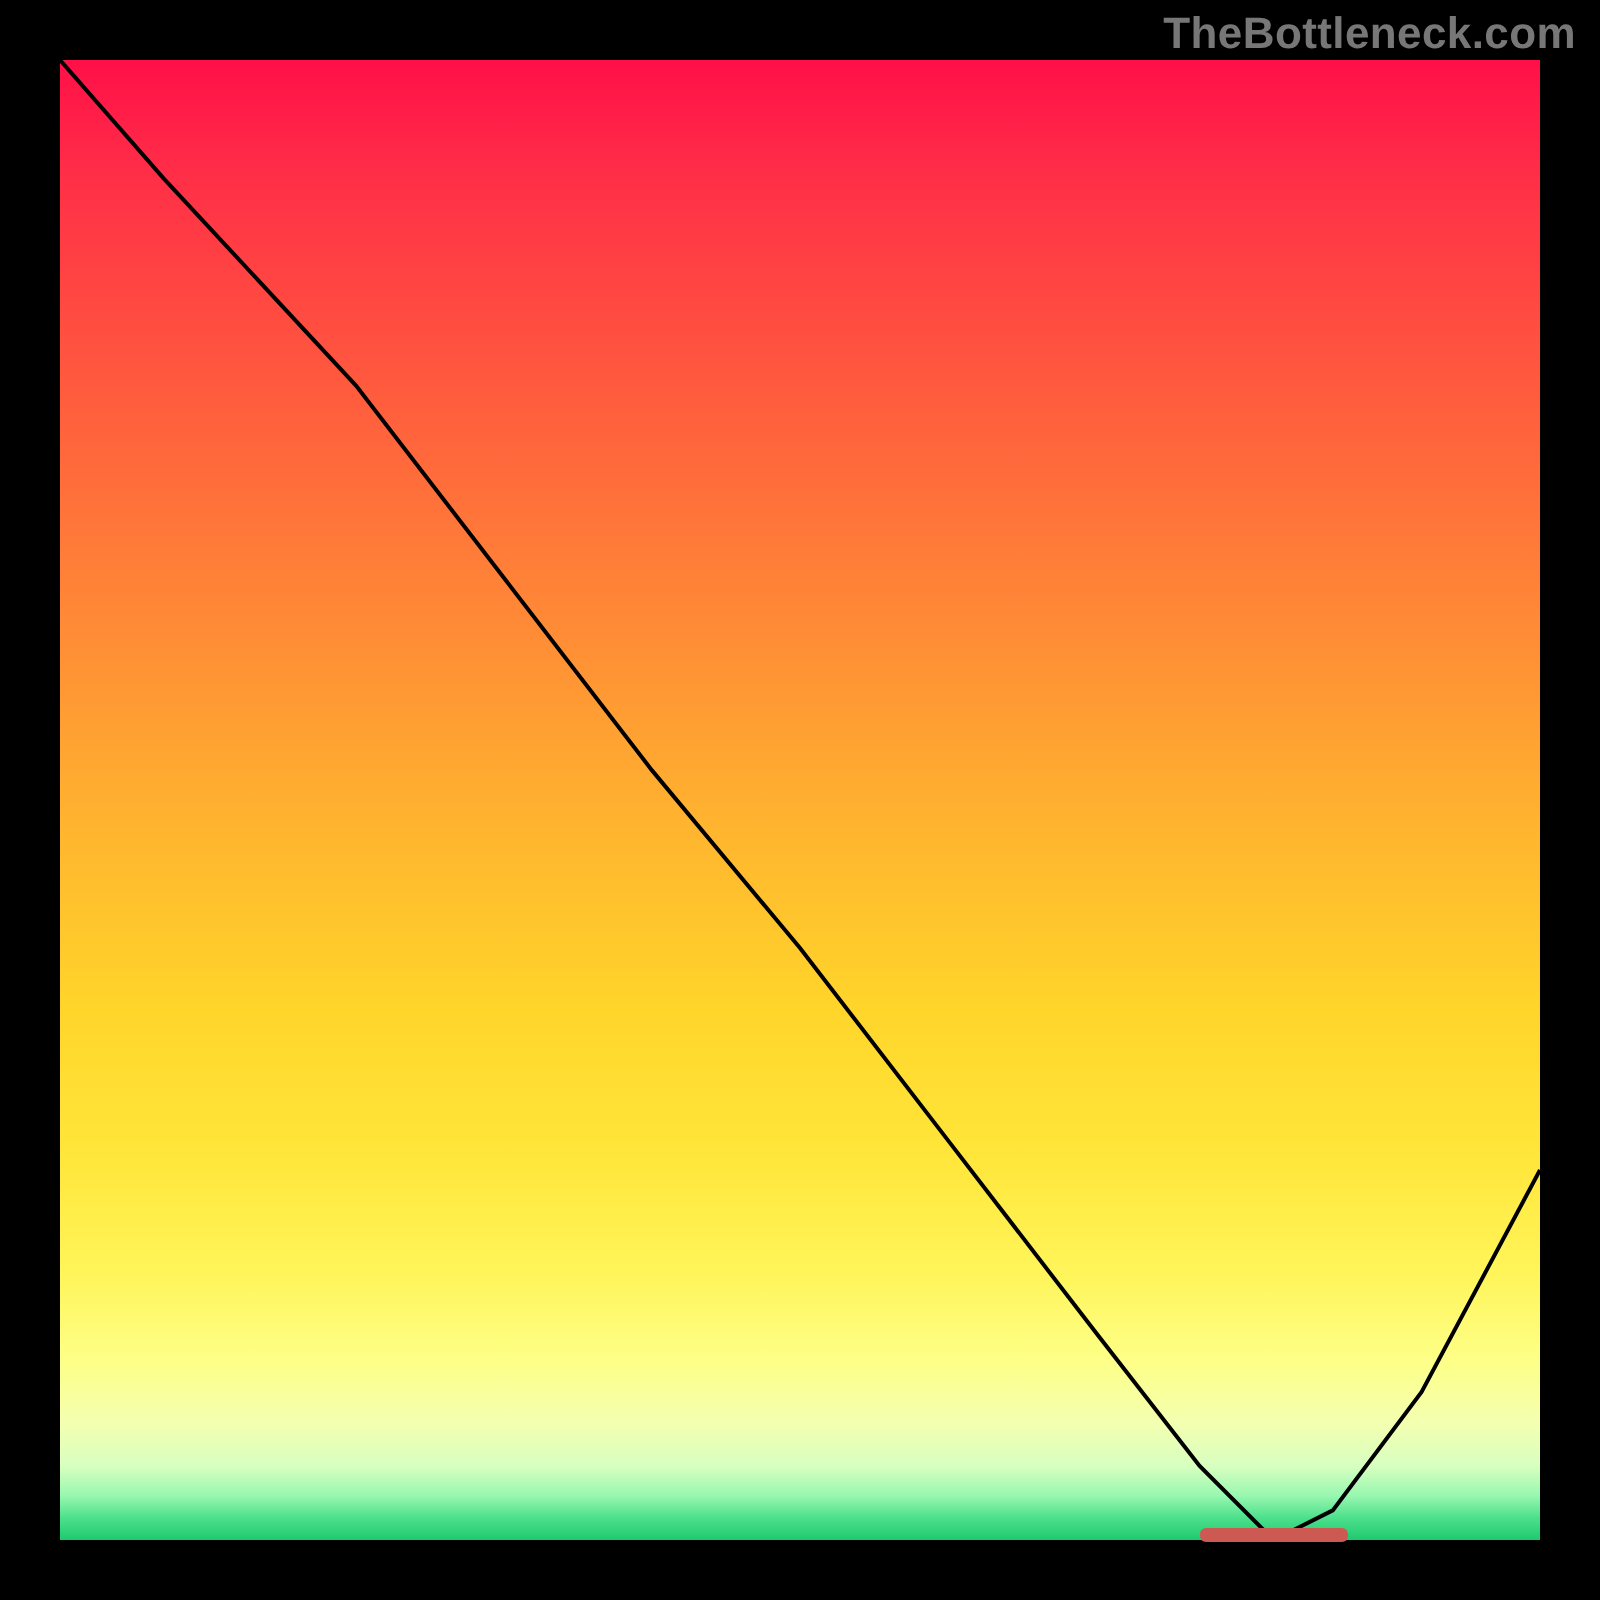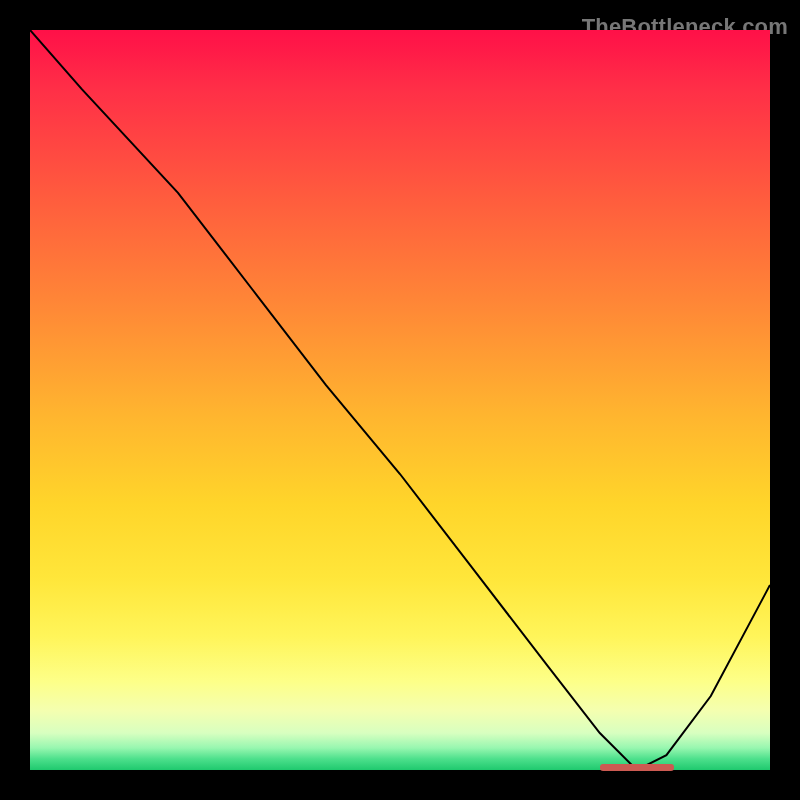--- a/index.html
+++ b/index.html
@@ -18,21 +18,20 @@
     background: #000;
   }
   .attribution {
     position: absolute;
     top: 4px;
     right: 12px;
     color: #777;
     font-size: 22px;
     font-weight: 600;
     letter-spacing: 0.2px;
-    margin-top: 10px;
   }
   .plot {
     position: absolute;
     left: 30px;
     top: 30px;
     width: 740px;
     height: 740px;
     background: linear-gradient(to bottom,
       #ff1048 0%,
       #ff2f47 8%,

